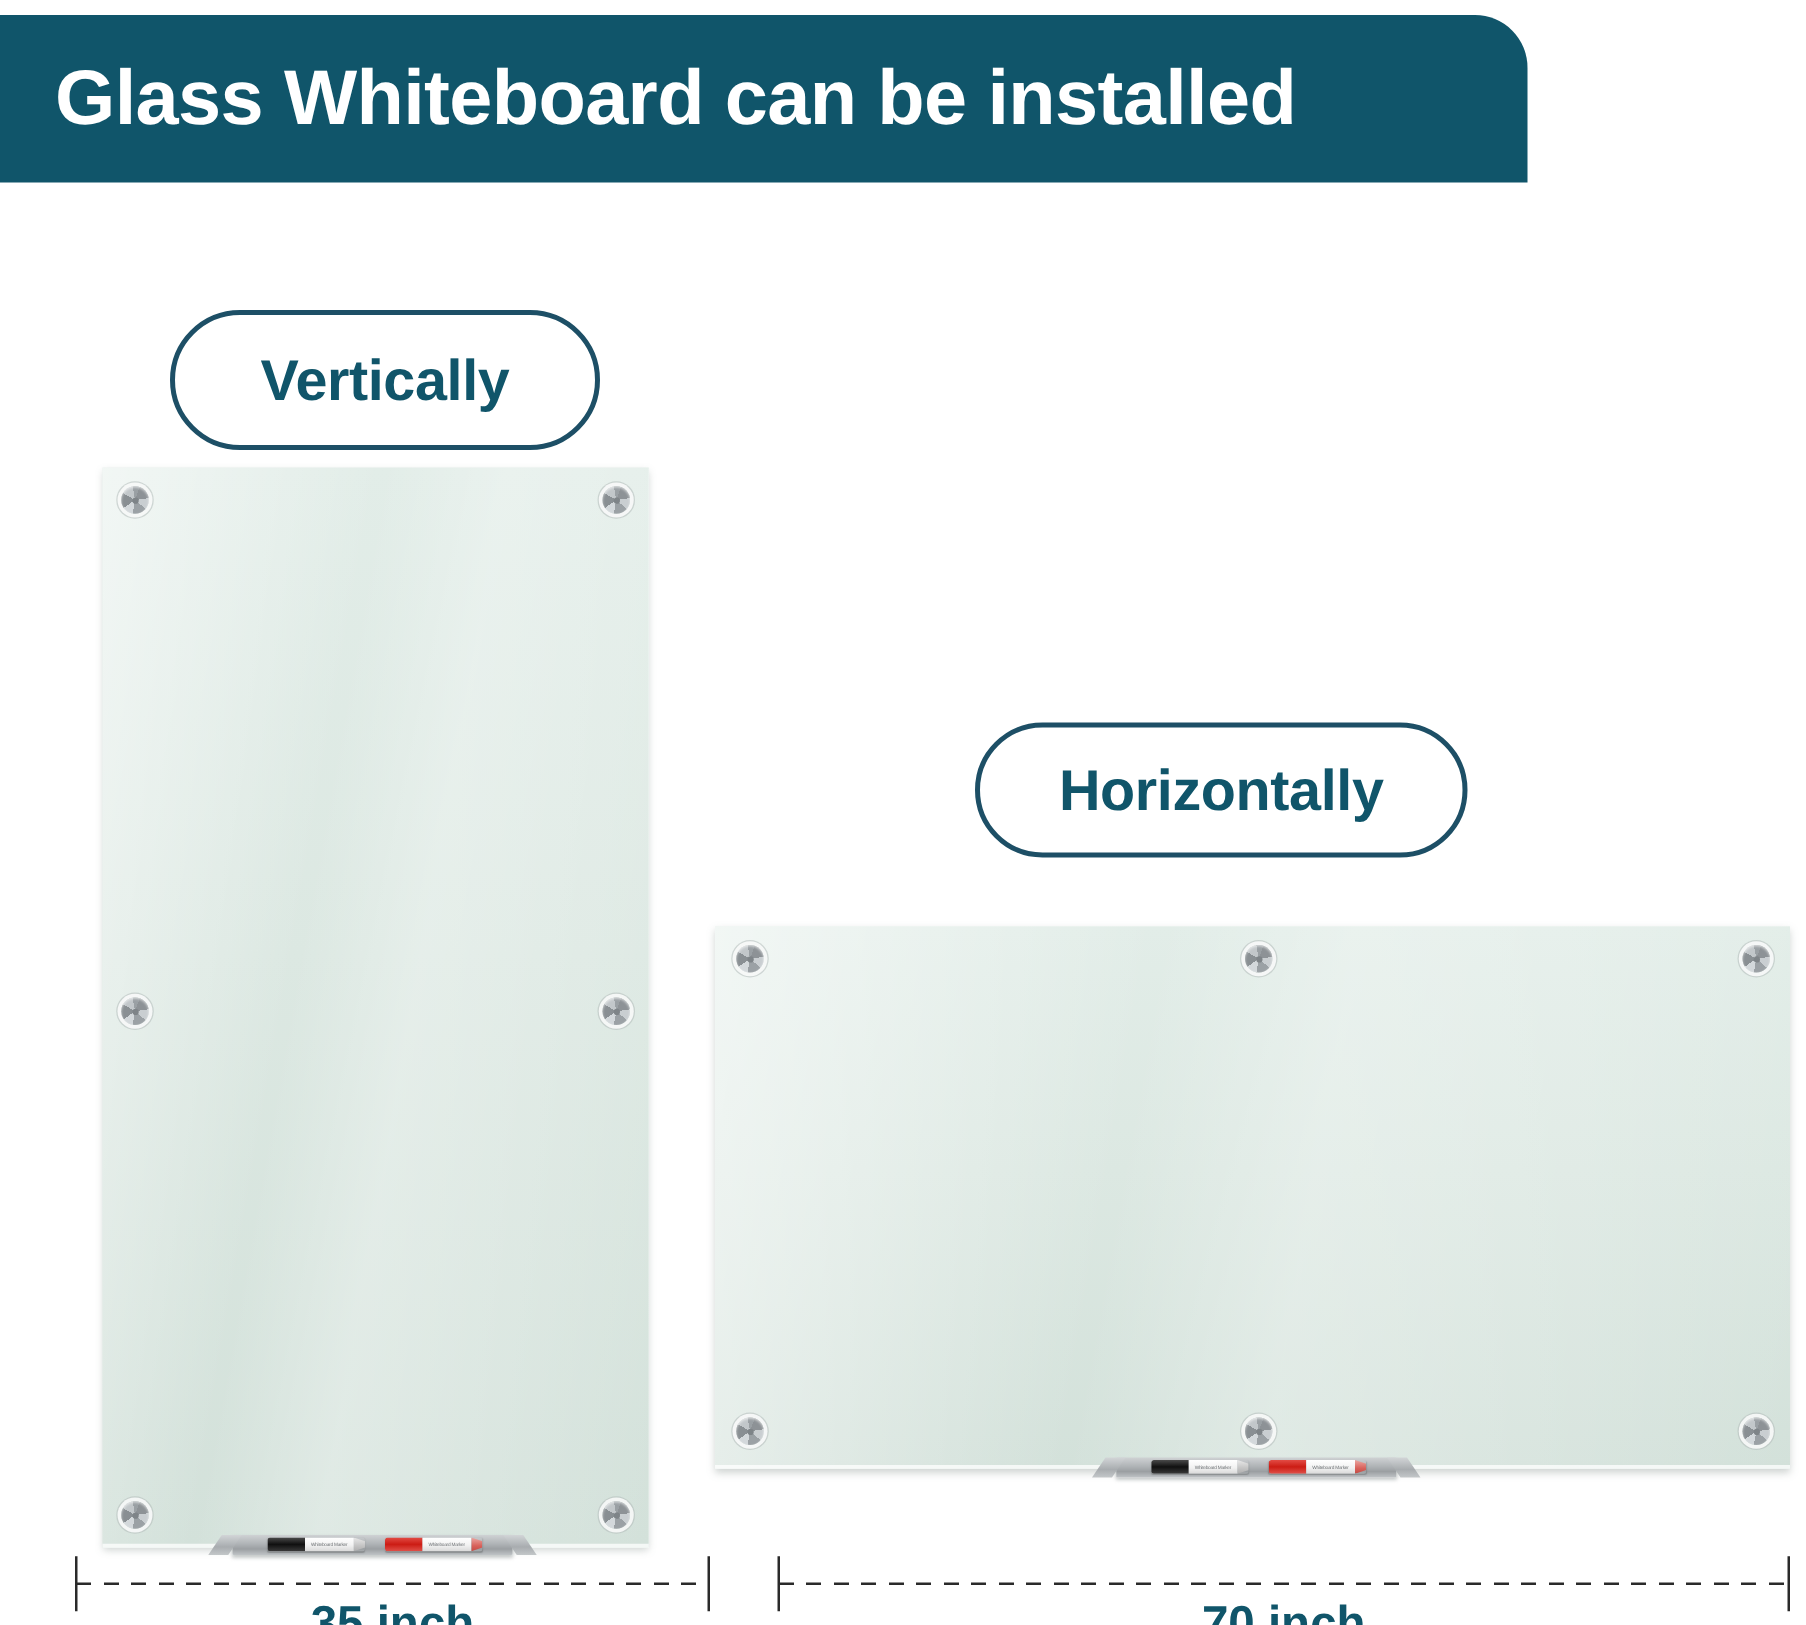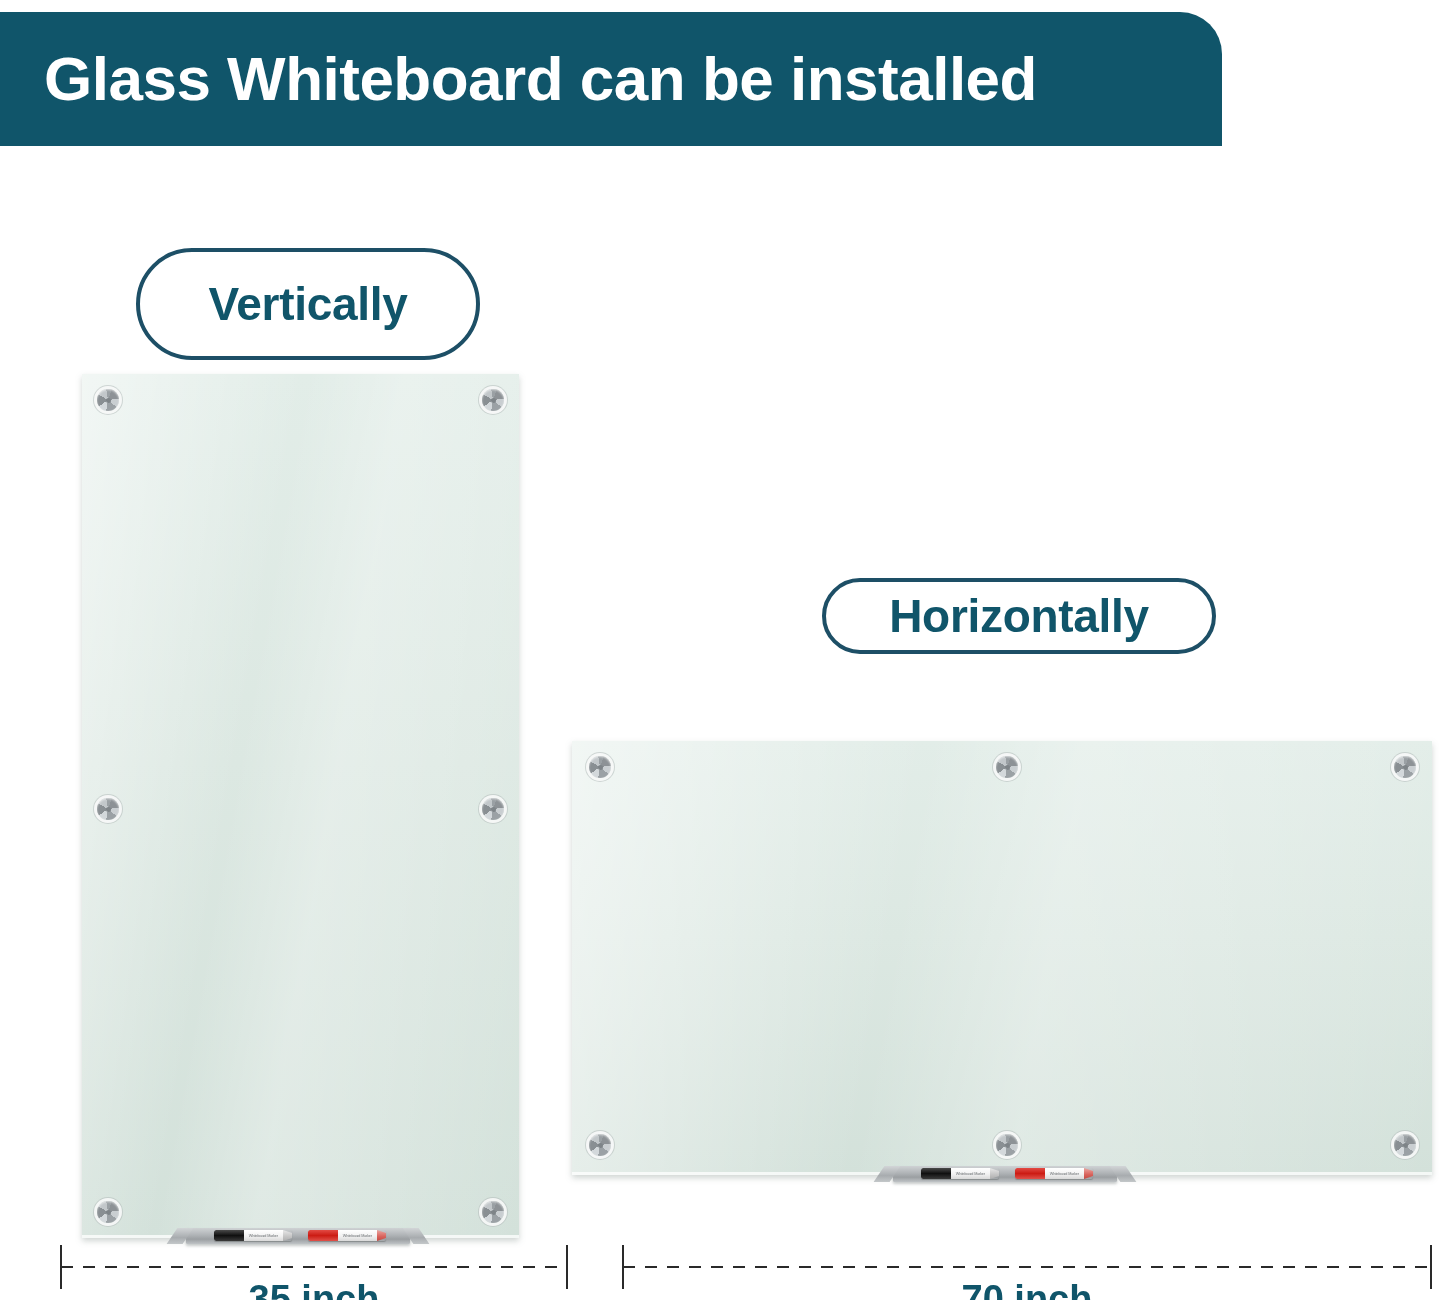--- a/index.html
+++ b/index.html
@@ -59,24 +59,24 @@
     justify-content: center;
     white-space: nowrap;
   }
   #pill-vertically {
     left: 136px;
     top: 236px;
     width: 344px;
     height: 112px;
   }
   #pill-horizontally {
-    left: 822px;
+    left: 780px;
     top: 566px;
     width: 394px;
-    height: 76px;
+    height: 108px;
   }
 
   
   .glass-board {
     position: absolute;
     background:
       linear-gradient(100deg,
         rgba(255,255,255,0.55) 0%,
         rgba(255,255,255,0.0) 38%,
         rgba(255,255,255,0.28) 55%,

